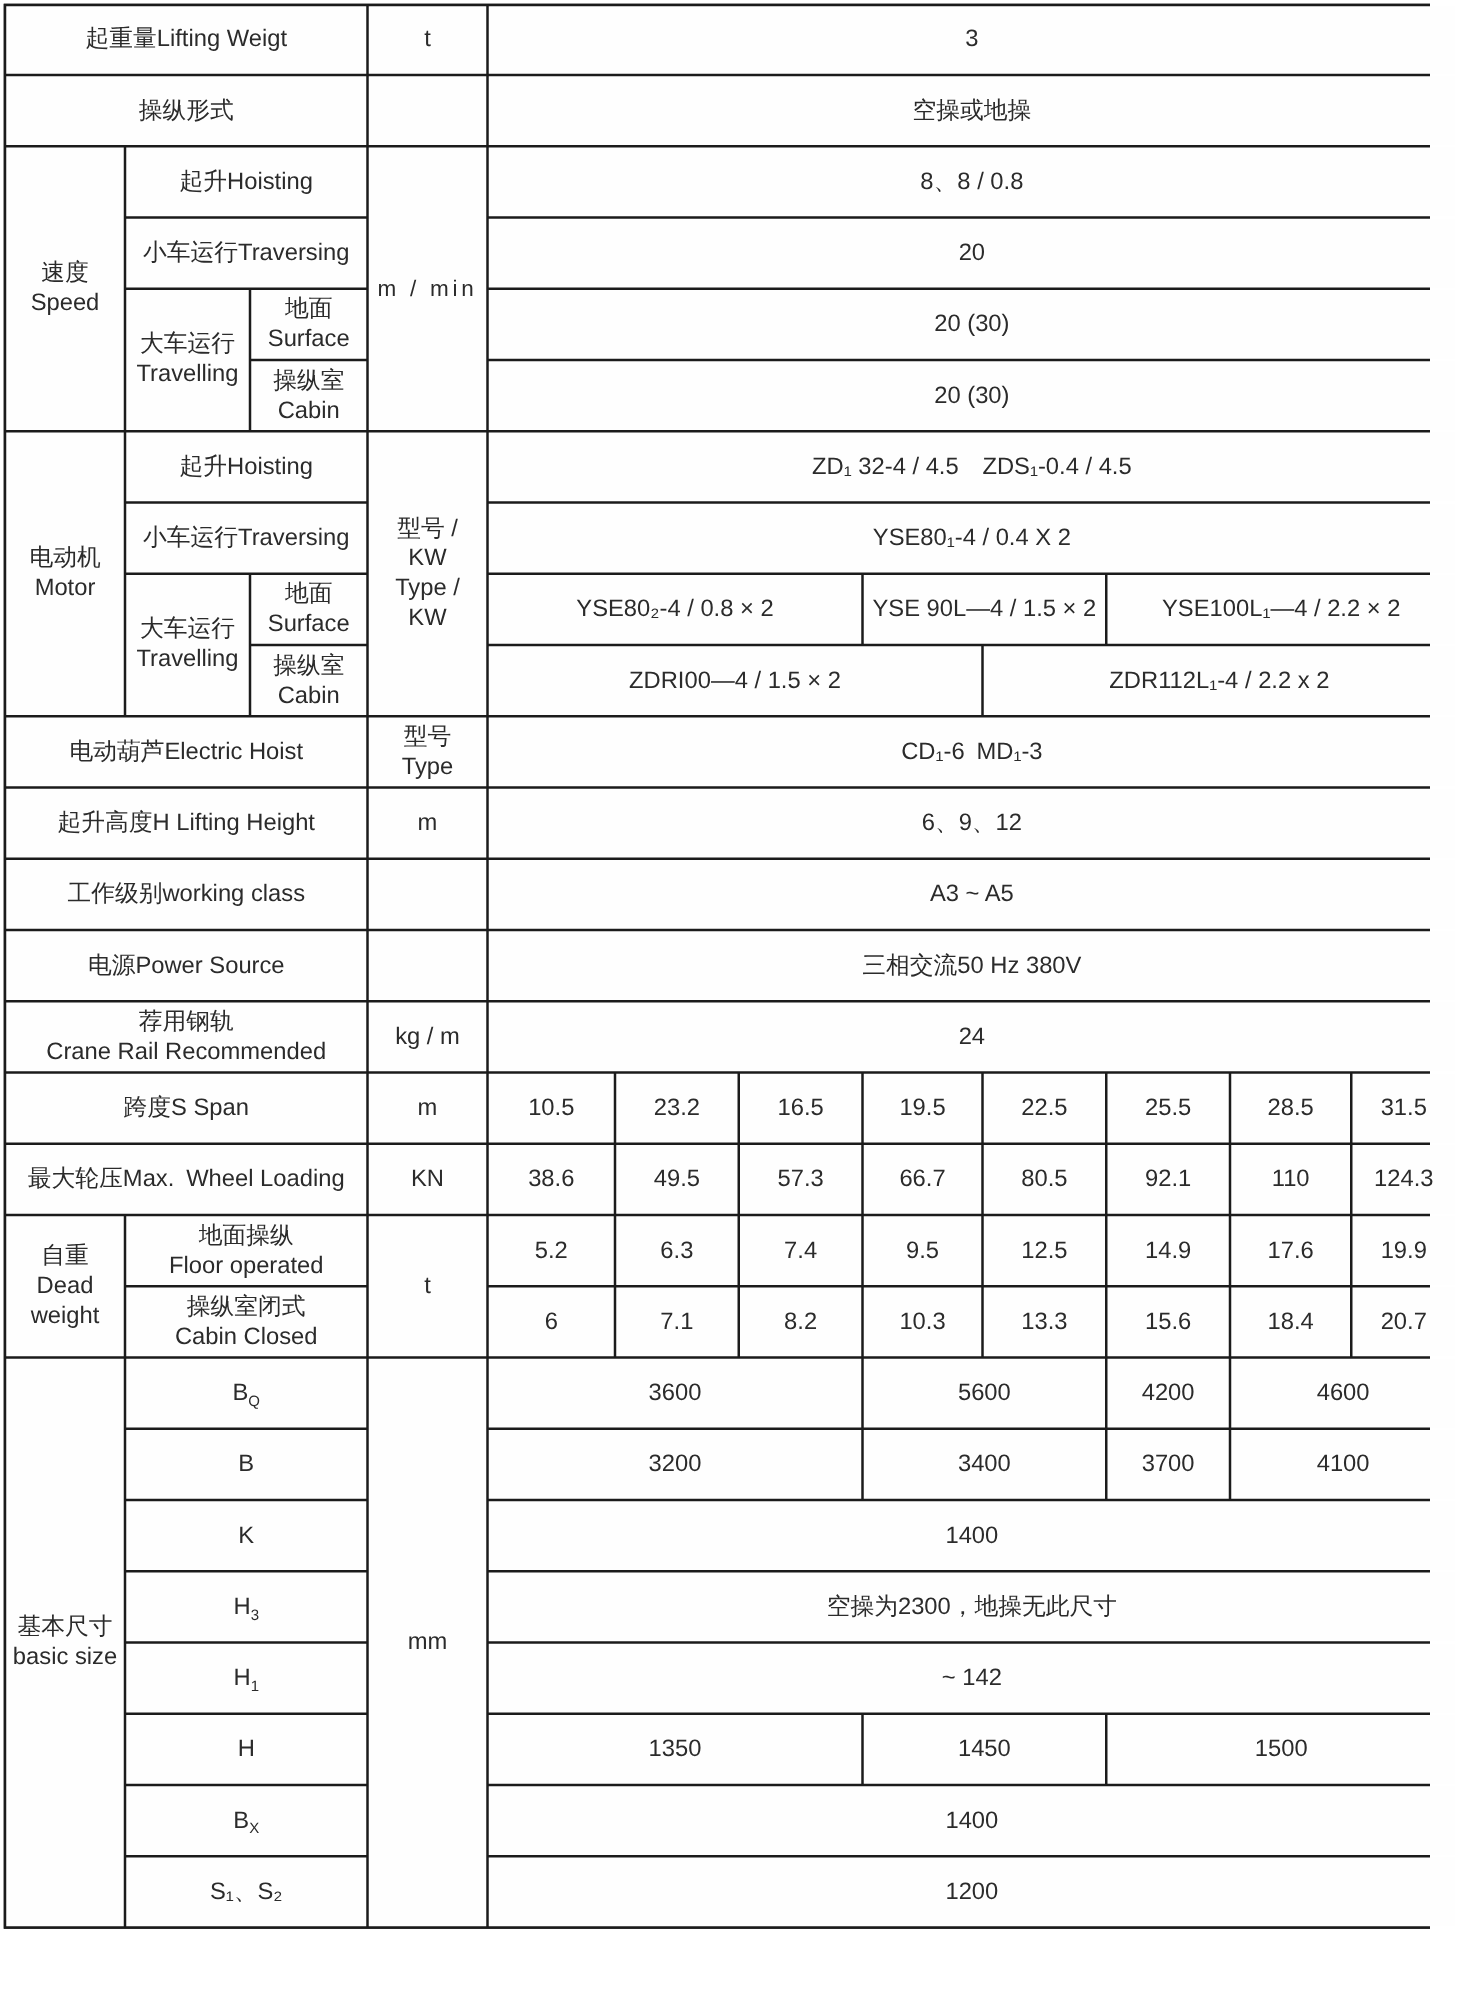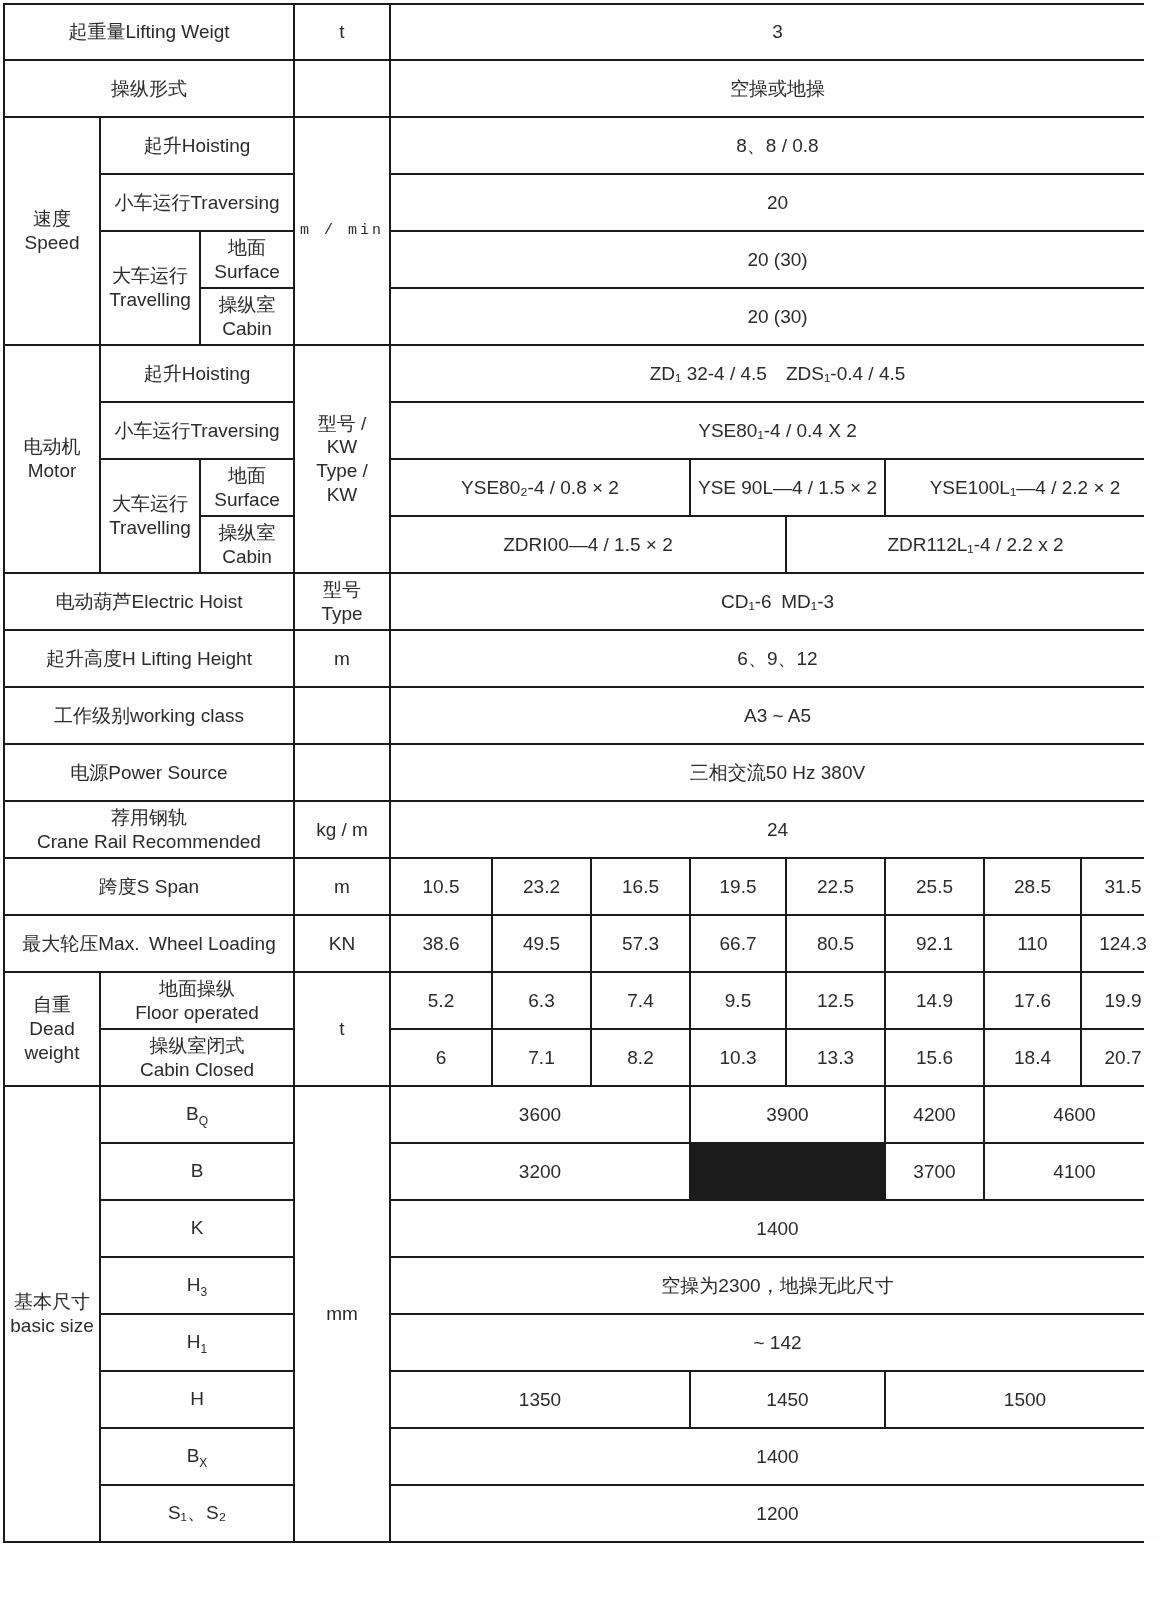--- a/index.html
+++ b/index.html
@@ -16,21 +16,21 @@
     width:1137px;
   }
   .cell{
     background:#fefefe;
     display:flex;align-items:center;justify-content:center;
     text-align:center;
     font-size:19px;line-height:1.25;
     white-space:pre-line;
     overflow:hidden;
   }
-  .ls{letter-spacing:3px;font-size:15px;font-family:Liberation Mono, monospace;}
+  .ls{letter-spacing:3px;font-size:18px;}
   .lbl sub{font-size:12px;line-height:1;}
   .val{font-size:19px;}
 </style>
 </head>
 <body>
 
 <div class="spec-table">
 
   <div class="cell" style="grid-area:1/1/2/4">起重量Lifting Weigt</div>
   <div class="cell" style="grid-area:1/4/2/5">t</div>
@@ -146,26 +146,27 @@
   <div class="cell val" style="grid-area:19/10/20/11">15.6</div>
   <div class="cell val" style="grid-area:19/11/20/12">18.4</div>
   <div class="cell val" style="grid-area:19/12/20/13">20.7</div>
 
   <div class="cell" style="grid-area:20/1/28/2">基本尺寸
 basic size</div>
   <div class="cell" style="grid-area:20/2/21/4"><span class="lbl"><span>B</span><sub>Q</sub></span></div>
 
   <div class="cell" style="grid-area:20/4/28/5">mm</div>
   <div class="cell val" style="grid-area:20/5/21/8">3600</div>
-  <div class="cell val" style="grid-area:20/8/21/10">3900</div>
+  <div class="cell val" style="grid-area:20/8/21/10">5600</div>
   <div class="cell val" style="grid-area:20/10/21/11">4200</div>
   <div class="cell val" style="grid-area:20/11/21/13">4600</div>
 
   <div class="cell" style="grid-area:21/2/22/4"><span class="lbl"><span>B</span><sub></sub></span></div>
   <div class="cell val" style="grid-area:21/5/22/8">3200</div>
+  <div class="cell val" style="grid-area:21/8/22/10">3400</div>
   <div class="cell val" style="grid-area:21/10/22/11">3700</div>
   <div class="cell val" style="grid-area:21/11/22/13">4100</div>
 
   <div class="cell" style="grid-area:22/2/23/4"><span class="lbl"><span>K</span><sub></sub></span></div>
   <div class="cell val" style="grid-area:22/5/23/13">1400</div>
 
   <div class="cell" style="grid-area:23/2/24/4"><span class="lbl"><span>H</span><sub>3</sub></span></div>
   <div class="cell val" style="grid-area:23/5/24/13">空操为2300，地操无此尺寸</div>
 
   <div class="cell" style="grid-area:24/2/25/4"><span class="lbl"><span>H</span><sub>1</sub></span></div>

